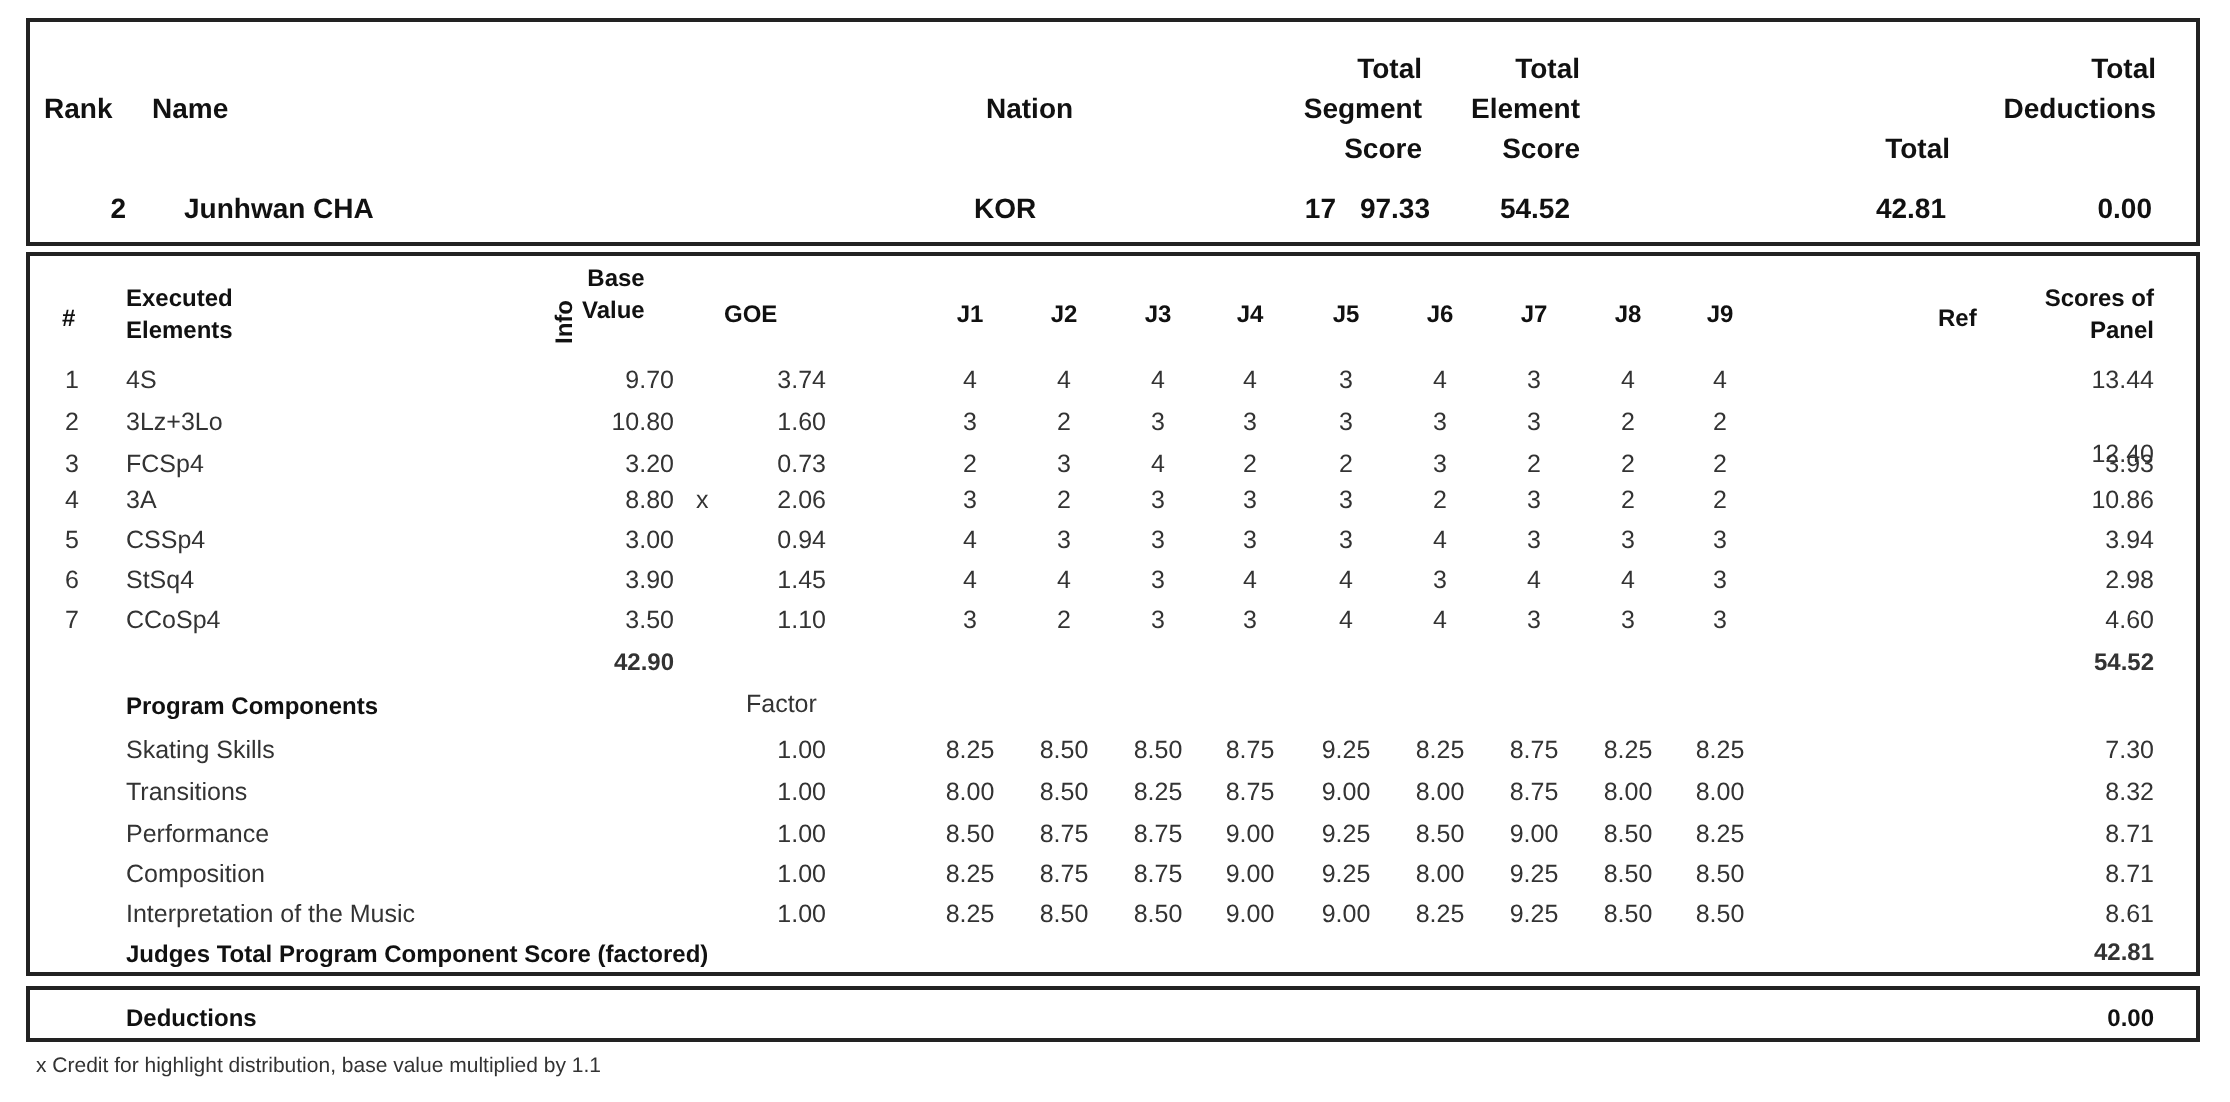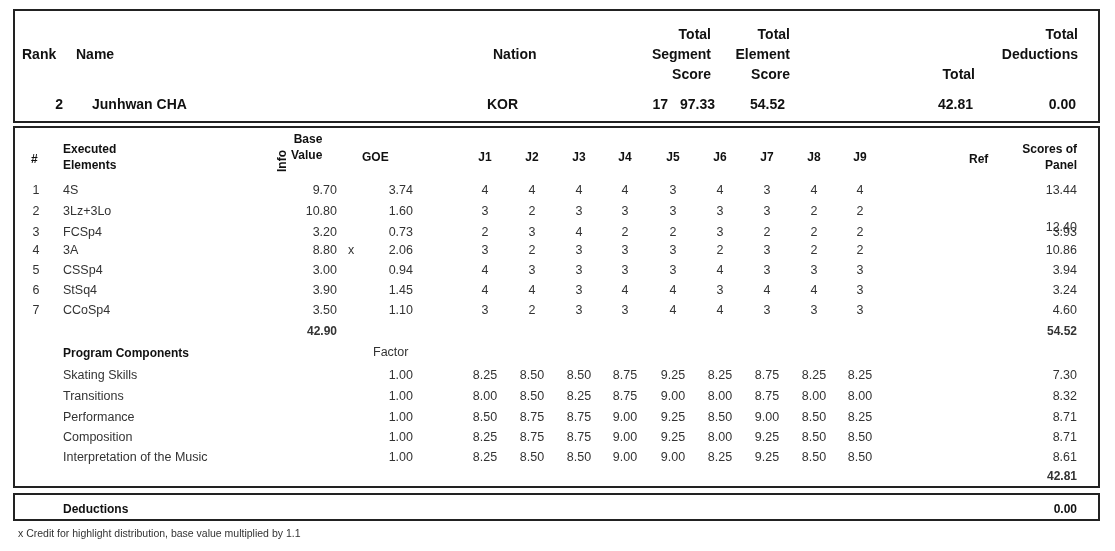--- a/index.html
+++ b/index.html
@@ -181,21 +181,21 @@
       <div class="abs td r" style="left: 340px; width: 58px; top: 155px;">1.45</div>
       <div class="abs td c" style="left: 450px; width: 40px; top: 155px;">4</div>
       <div class="abs td c" style="left: 497px; width: 40px; top: 155px;">4</div>
       <div class="abs td c" style="left: 544px; width: 40px; top: 155px;">3</div>
       <div class="abs td c" style="left: 590px; width: 40px; top: 155px;">4</div>
       <div class="abs td c" style="left: 638px; width: 40px; top: 155px;">4</div>
       <div class="abs td c" style="left: 685px; width: 40px; top: 155px;">3</div>
       <div class="abs td c" style="left: 732px; width: 40px; top: 155px;">4</div>
       <div class="abs td c" style="left: 779px; width: 40px; top: 155px;">4</div>
       <div class="abs td c" style="left: 825px; width: 40px; top: 155px;">3</div>
-      <div class="abs td r" style="left: 990px; width: 72px; top: 155px;">3.24</div>
+      <div class="abs td r" style="left: 990px; width: 72px; top: 155px;">2.98</div>
       <div class="abs td c" style="left: 14px; width: 14px; top: 175px;">7</div>
       <div class="abs td " style="left: 48px; top: 175px;">CCoSp4</div>
       <div class="abs td r" style="left: 248px; width: 74px; top: 175px;">3.50</div>
       <div class="abs td " style="left: 333px; top: 175px;"></div>
       <div class="abs td r" style="left: 340px; width: 58px; top: 175px;">1.10</div>
       <div class="abs td c" style="left: 450px; width: 40px; top: 175px;">3</div>
       <div class="abs td c" style="left: 497px; width: 40px; top: 175px;">2</div>
       <div class="abs td c" style="left: 544px; width: 40px; top: 175px;">3</div>
       <div class="abs td c" style="left: 590px; width: 40px; top: 175px;">3</div>
       <div class="abs td c" style="left: 638px; width: 40px; top: 175px;">4</div>
@@ -268,20 +268,21 @@
       <div class="abs td c" style="left: 540px; width: 48px; top: 322px;">8.50</div>
       <div class="abs td c" style="left: 586px; width: 48px; top: 322px;">9.00</div>
       <div class="abs td c" style="left: 634px; width: 48px; top: 322px;">9.00</div>
       <div class="abs td c" style="left: 681px; width: 48px; top: 322px;">8.25</div>
       <div class="abs td c" style="left: 728px; width: 48px; top: 322px;">9.25</div>
       <div class="abs td c" style="left: 775px; width: 48px; top: 322px;">8.50</div>
       <div class="abs td c" style="left: 821px; width: 48px; top: 322px;">8.50</div>
       <div class="abs td r" style="left: 990px; width: 72px; top: 322px;">8.61</div>
     </div>
 
+  <div class="abs th" style="left:48px; top:341px;">Judges Total Program Component Score (factored)</div>
   <div class="abs td b r" style="left:990px; top:341px; width:72px; font-size:12px;">42.81</div>
 </div>
 
 <div id="ded" class="box">
   <div class="abs th" style="left:48px; top:6px;">Deductions</div>
   <div class="abs th r" style="left:990px; top:6px; width:72px;">0.00</div>
 </div>
 
 <div id="footnote">x  Credit for highlight distribution, base value multiplied by 1.1</div>
 

